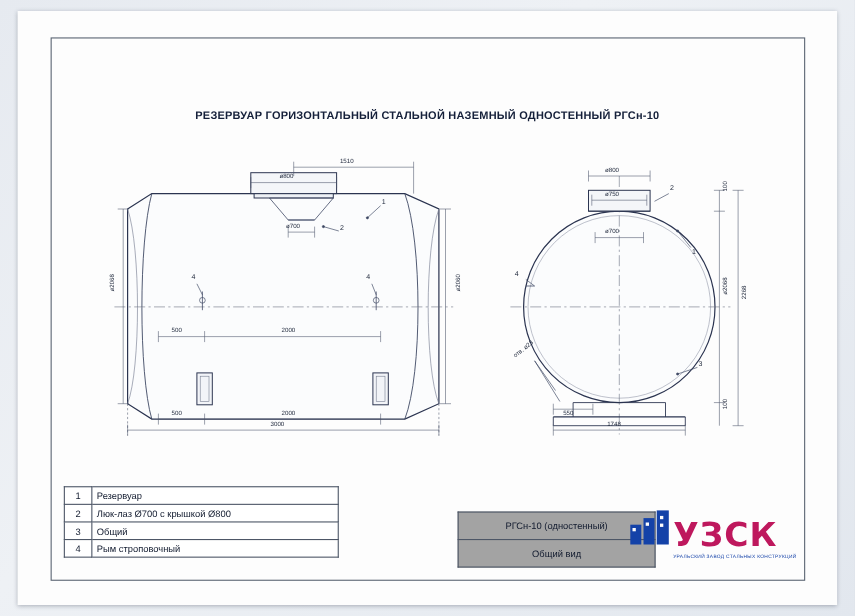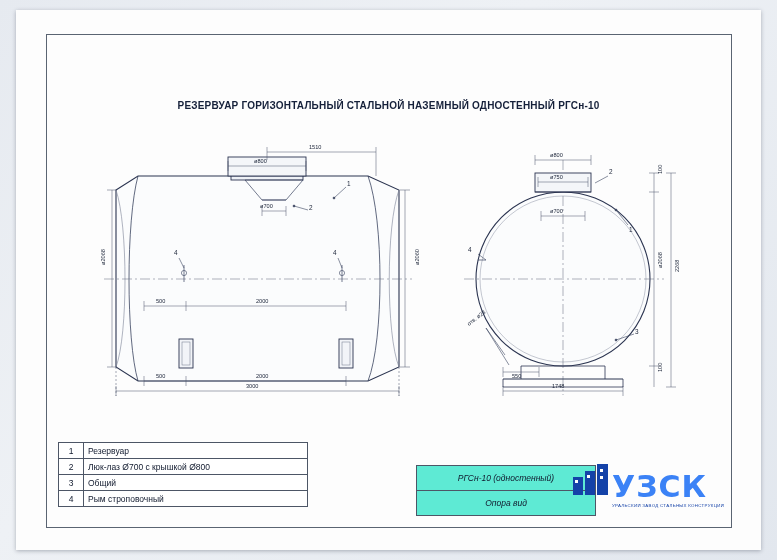--- a/index.html
+++ b/index.html
@@ -76,43 +76,42 @@
   }
   
   #stamp {
     position: absolute;
     left: 400px;
     top: 455px;
     width: 180px;
     border-collapse: collapse;
     font-size: 8.5px;
     color: #111a2e;
-    background: #5eead4;
-    font-style: italic;
+    background: #a3a3a3;
   }
   #stamp td {
     border: 1px solid #4d5666;
     height: 22px;
     text-align: center;
   }
   
   #logo {
     position: absolute;
     left: 596px;
     top: 443px;
     width: 120px;
     height: 60px;
   }
   #logo .word {
     position: absolute;
     left: 0;
     top: 16px;
     font-size: 30px;
     font-weight: bold;
-    color: #3b82f6;
+    color: #be185d;
     letter-spacing: 1px;
     font-family: "DejaVu Sans", sans-serif;
   }
   #logo .sub {
     position: absolute;
     left: 0;
     top: 50px;
     font-size: 4.4px;
     color: #1442a8;
     letter-spacing: .3px;
@@ -334,21 +333,21 @@
         </tr>
       </tbody>
     </table>
 
     <table id="stamp">
       <tbody>
         <tr>
           <td>РГСн-10 (одностенный)</td>
         </tr>
         <tr>
-          <td>Опора вид</td>
+          <td>Общий вид</td>
         </tr>
       </tbody>
     </table>
 
     <div id="logo">
       <svg width="38" height="34" viewBox="0 0 38 34" style="position:absolute;left:-40px;top:10px;">
         <rect x="1" y="14" width="10" height="18" fill="#1442a8"></rect>
         <rect x="13" y="8" width="10" height="24" fill="#1442a8"></rect>
         <rect x="25" y="1" width="11" height="31" fill="#1442a8"></rect>
         <rect x="3" y="17" width="3" height="3" fill="#fdfdfd"></rect>

